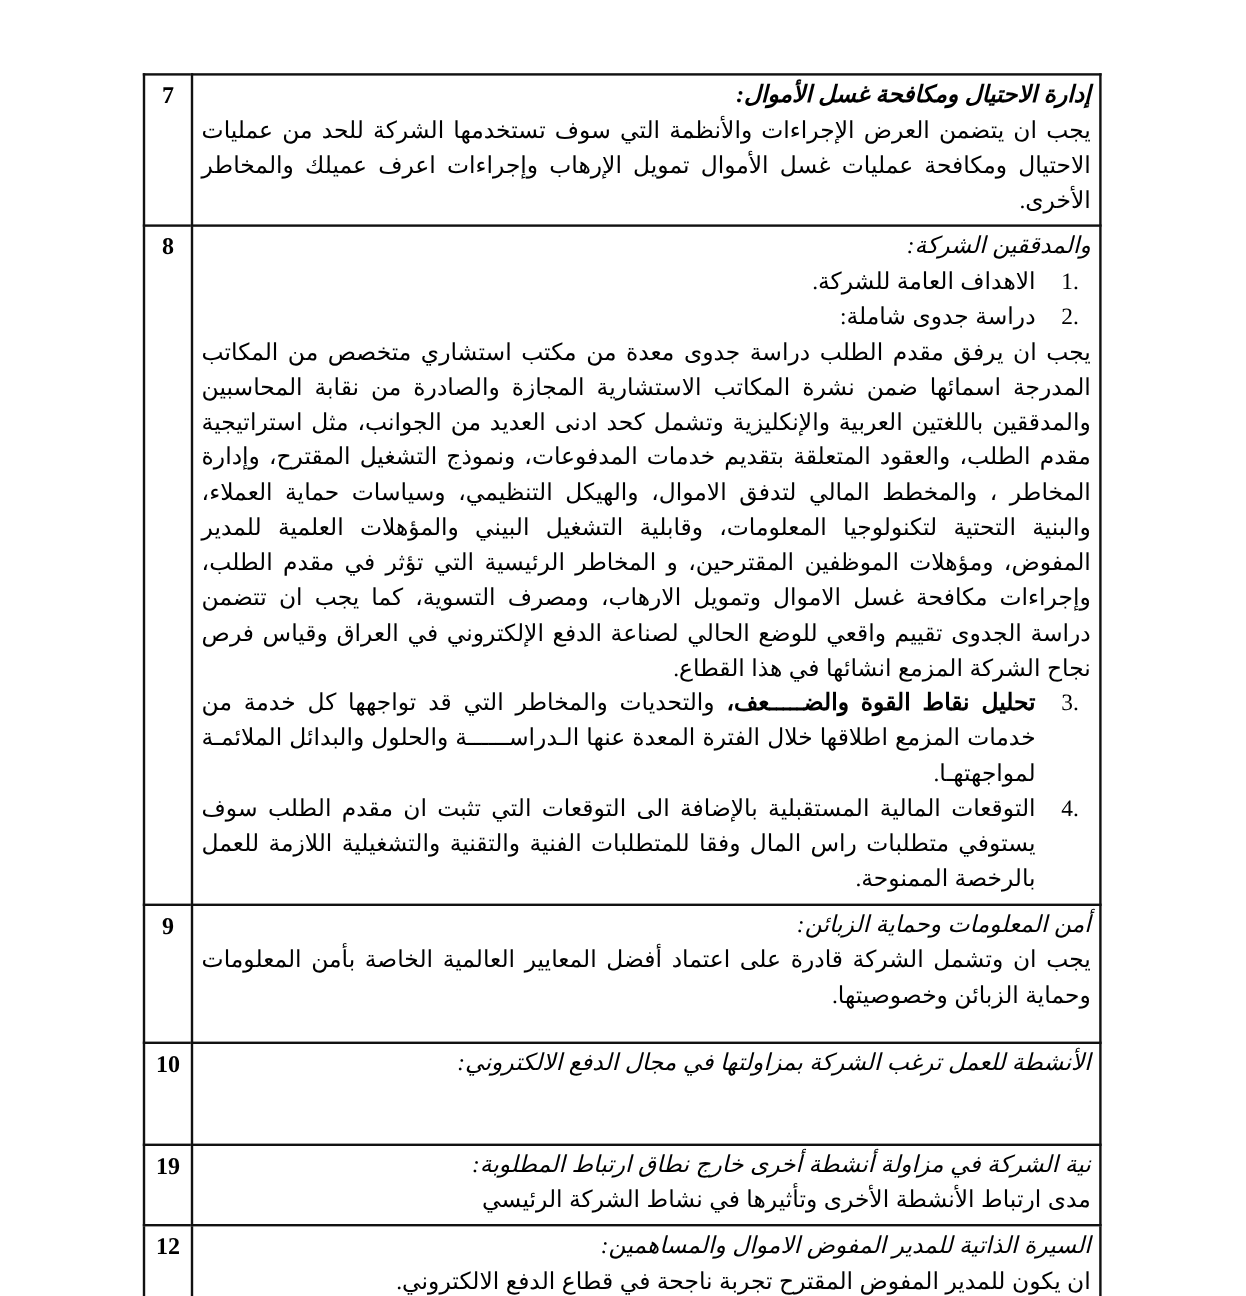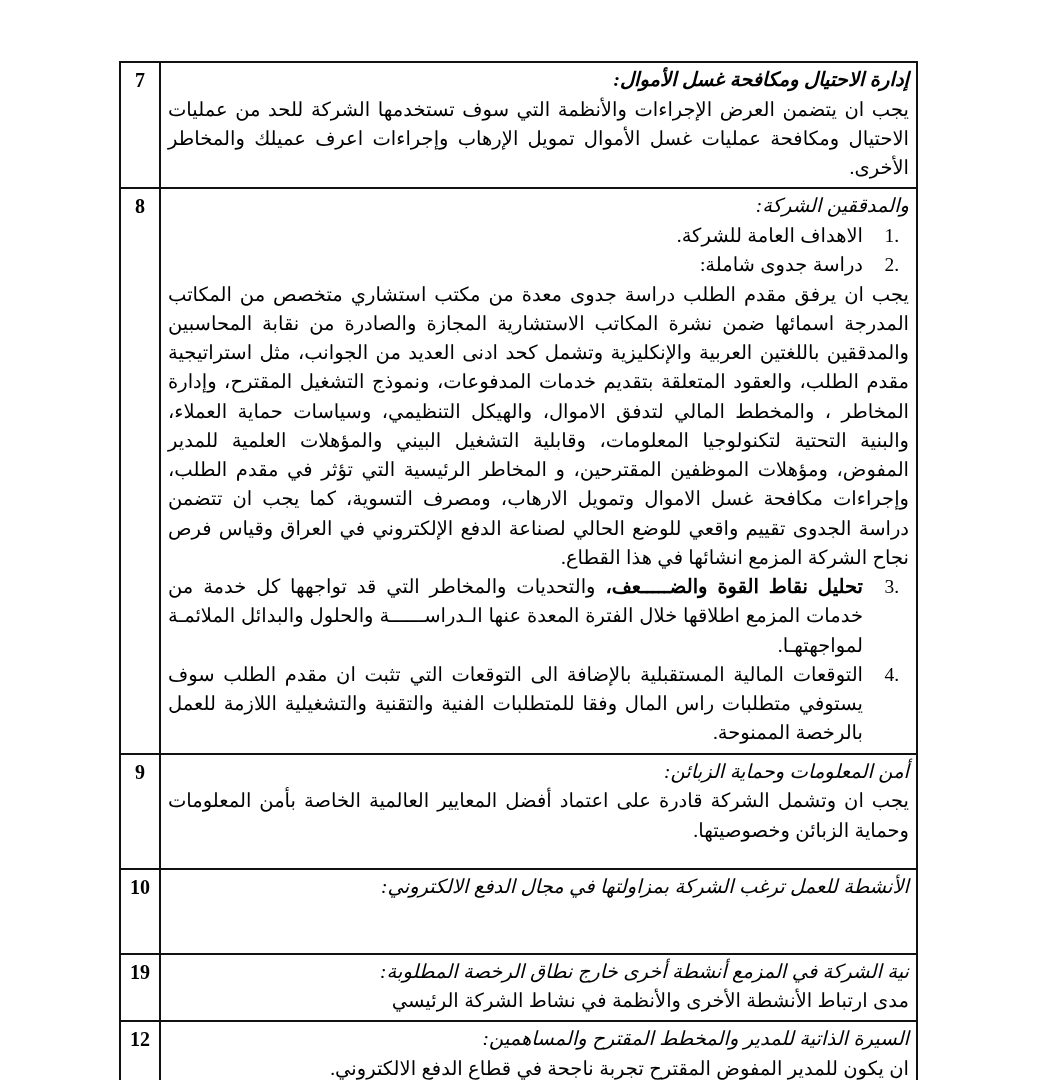--- a/index.html
+++ b/index.html
@@ -191,31 +191,31 @@
             <span class="head-line plain">الأنشطة للعمل ترغب الشركة بمزاولتها في مجال الدفع الالكتروني:</span>
             <span class="blank-space tall"></span>
           </div>
         </td>
         <td class="num-cell">10</td>
       </tr>
 
       <tr>
         <td class="body-cell">
           <div class="cell-inner">
-            <span class="head-line plain">نية الشركة في المزمع أنشطة أخرى خارج نطاق الرخصة المطلوبة:</span>
-            <span class="para">مدى ارتباط الأنشطة الأخرى والأنظمة في نشاط الشركة الرئيسي</span>
+            <span class="head-line plain">نية الشركة في مزاولة أنشطة أخرى خارج نطاق ارتباط المطلوبة:</span>
+            <span class="para">مدى ارتباط الأنشطة الأخرى وتأثيرها في نشاط الشركة الرئيسي</span>
           </div>
         </td>
         <td class="num-cell">19</td>
       </tr>
 
       <tr>
         <td class="body-cell">
           <div class="cell-inner">
-            <span class="head-line plain">السيرة الذاتية للمدير والمخطط المقترح والمساهمين:</span>
+            <span class="head-line plain">السيرة الذاتية للمدير المفوض الاموال والمساهمين:</span>
             <span class="para">ان يكون للمدير المفوض المقترح تجربة ناجحة في قطاع الدفع الالكتروني.</span>
 
           </div>
         </td>
         <td class="num-cell">12</td>
       </tr>
 
     </tbody>
   </table>
 

